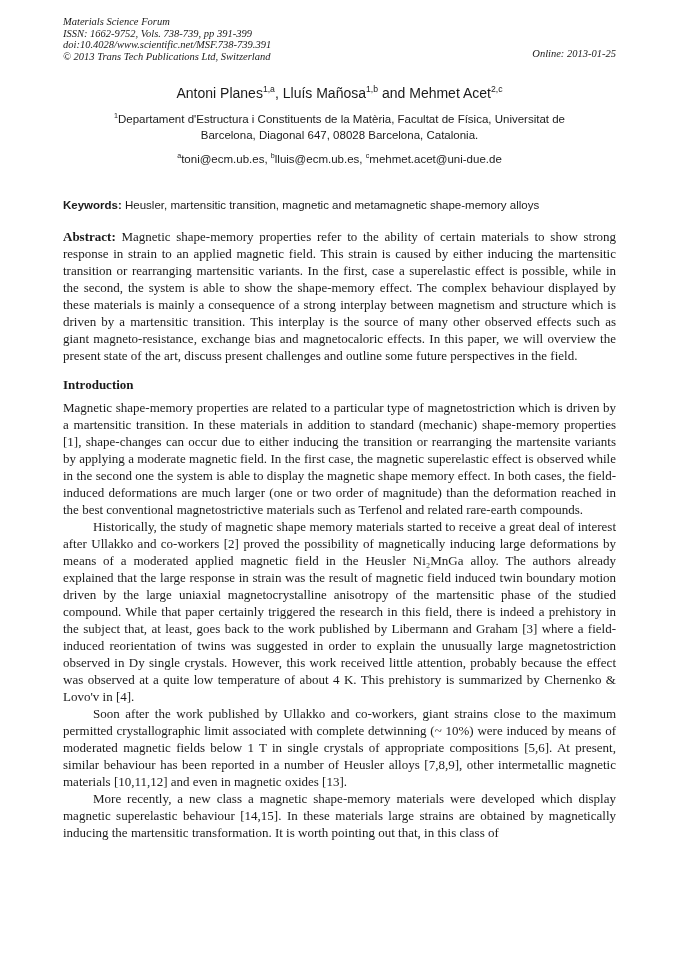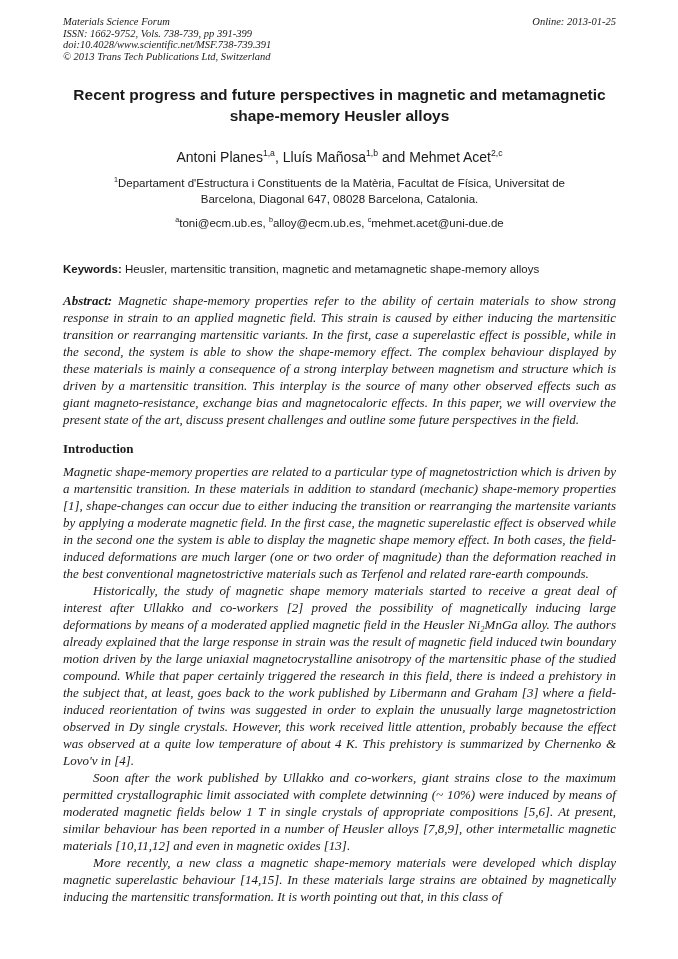--- a/index.html
+++ b/index.html
@@ -7,21 +7,21 @@
   body {
     width: 678px; height: 959px;
     font-family: "Liberation Serif", "DejaVu Serif", serif;
     color: #1a1a1a;
     overflow: hidden;
   }
   .page { width: 678px; height: 937px; padding: 16px 62px 0 63px; overflow: hidden; border-radius: 13px; }
 
   .header { display: flex; justify-content: space-between; align-items: flex-start; }
   .header-left { font-style: italic; font-size: 10.5px; line-height: 11.5px; }
-  .header-right { font-style: italic; font-size: 10.5px; line-height: 11.5px; text-align: right; }
+  .header-right { font-style: italic; font-size: 10.5px; line-height: 11.5px; text-align: right; margin-top: 32px; }
 
   .title {
     font-family: "Liberation Sans", sans-serif;
     font-weight: bold; font-size: 15.5px; line-height: 21px;
     text-align: center; margin-top: 22px;
   }
   .authors {
     font-family: "Liberation Sans", sans-serif;
     font-size: 14px; line-height: 19px; text-align: center; margin-top: 22px;
   }
@@ -34,49 +34,48 @@
   .affil-1 { max-width: 505px; margin: 9px auto 0; text-align: center; }
   .affil-2 { margin-top: 9px; }
   .emails  { margin-top: 9px; }
 
   .keywords {
     font-family: "Liberation Sans", sans-serif;
     font-size: 11.5px; line-height: 15px; margin-top: 30px;
   }
   .bold { font-weight: bold; }
 
-  .body-text { font-size: 13px; line-height: 17px; text-align: justify; font-style: italic; }
+  .body-text { font-size: 13px; line-height: 17px; text-align: justify; }
   .abstract { margin-top: 15px; }
   .section-heading { font-size: 13px; font-weight: bold; margin-top: 13px; }
   .para-first { margin-top: 6px; }
   .indent { text-indent: 30px; }
 </style>
 </head>
 <body>
 
 <div class="page">
 
   <header class="header">
     <div class="header-left">
       <div>Materials Science Forum</div>
       <div>ISSN: 1662-9752, Vols. 738-739, pp 391-399</div>
       <div>doi:10.4028/www.scientific.net/MSF.738-739.391</div>
       <div>© 2013 Trans Tech Publications Ltd, Switzerland</div>
     </div>
     <div class="header-right">Online: 2013-01-25</div>
   </header>
 
-  <h1 class="title"><span>Recent progress and future perspectives in magnetic and metamagnetic</span><br><span>shape-memory Heusler alloys</span></h1>
 
   <div class="authors"><span>Antoni Planes</span><sup>1,a</sup><span>, Lluís Mañosa</span><sup>1,b</sup><span> and Mehmet Acet</span><sup>2,c</sup></div>
 
   <div class="affil affil-1"><sup>1</sup><span>Departament d'Estructura i Constituents de la Matèria, Facultat de Física, Universitat de Barcelona, Diagonal 647, 08028 Barcelona, Catalonia.</span></div>
 
 
-  <div class="emails"><sup>a</sup><span>toni@ecm.ub.es,</span> <sup>b</sup><span>alloy@ecm.ub.es,</span> <sup>c</sup><span>mehmet.acet@uni-due.de</span></div>
+  <div class="emails"><sup>a</sup><span>toni@ecm.ub.es,</span> <sup>b</sup><span>lluis@ecm.ub.es,</span> <sup>c</sup><span>mehmet.acet@uni-due.de</span></div>
 
   <div class="keywords"><span class="bold">Keywords:</span> <span>Heusler, martensitic transition, magnetic and metamagnetic shape-memory alloys</span></div>
 
   <p class="body-text abstract"><span class="bold">Abstract:</span> <span>Magnetic shape-memory properties refer to the ability of certain materials to show strong response in strain to an applied magnetic field. This strain is caused by either inducing the martensitic transition or rearranging martensitic variants. In the first, case a superelastic effect is possible, while in the second, the system is able to show the shape-memory effect. The complex behaviour displayed by these materials is mainly a consequence of a strong interplay between magnetism and structure which is driven by a martensitic transition. This interplay is the source of many other observed effects such as giant magneto-resistance, exchange bias and magnetocaloric effects. In this paper, we will overview the present state of the art, discuss present challenges and outline some future perspectives in the field.</span></p>
 
   <h2 class="section-heading">Introduction</h2>
 
   <p class="body-text para-first">Magnetic shape-memory properties are related to a particular type of magnetostriction which is driven by a martensitic transition. In these materials in addition to standard (mechanic) shape-memory properties [1], shape-changes can occur due to either inducing the transition or rearranging the martensite variants by applying a moderate magnetic field. In the first case, the magnetic superelastic effect is observed while in the second one the system is able to display the magnetic shape memory effect. In both cases, the field-induced deformations are much larger (one or two order of magnitude) than the deformation reached in the best conventional magnetostrictive materials such as Terfenol and related rare-earth compounds.</p>
   <p class="body-text indent">Historically, the study of magnetic shape memory materials started to receive a great deal of interest after Ullakko and co-workers [2] proved the possibility of magnetically inducing large deformations by means of a moderated applied magnetic field in the Heusler Ni₂MnGa alloy. The authors already explained that the large response in strain was the result of magnetic field induced twin boundary motion driven by the large uniaxial magnetocrystalline anisotropy of the martensitic phase of the studied compound. While that paper certainly triggered the research in this field, there is indeed a prehistory in the subject that, at least, goes back to the work published by Libermann and Graham [3] where a field-induced reorientation of twins was suggested in order to explain the unusually large magnetostriction observed in Dy single crystals. However, this work received little attention, probably because the effect was observed at a quite low temperature of about 4 K. This prehistory is summarized by Chernenko &amp; Lovo'v in [4].</p>
   <p class="body-text indent">Soon after the work published by Ullakko and co-workers, giant strains close to the maximum permitted crystallographic limit associated with complete detwinning (~ 10%) were induced by means of moderated magnetic fields below 1 T in single crystals of appropriate compositions [5,6]. At present, similar behaviour has been reported in a number of Heusler alloys [7,8,9], other intermetallic magnetic materials [10,11,12] and even in magnetic oxides [13].</p>

